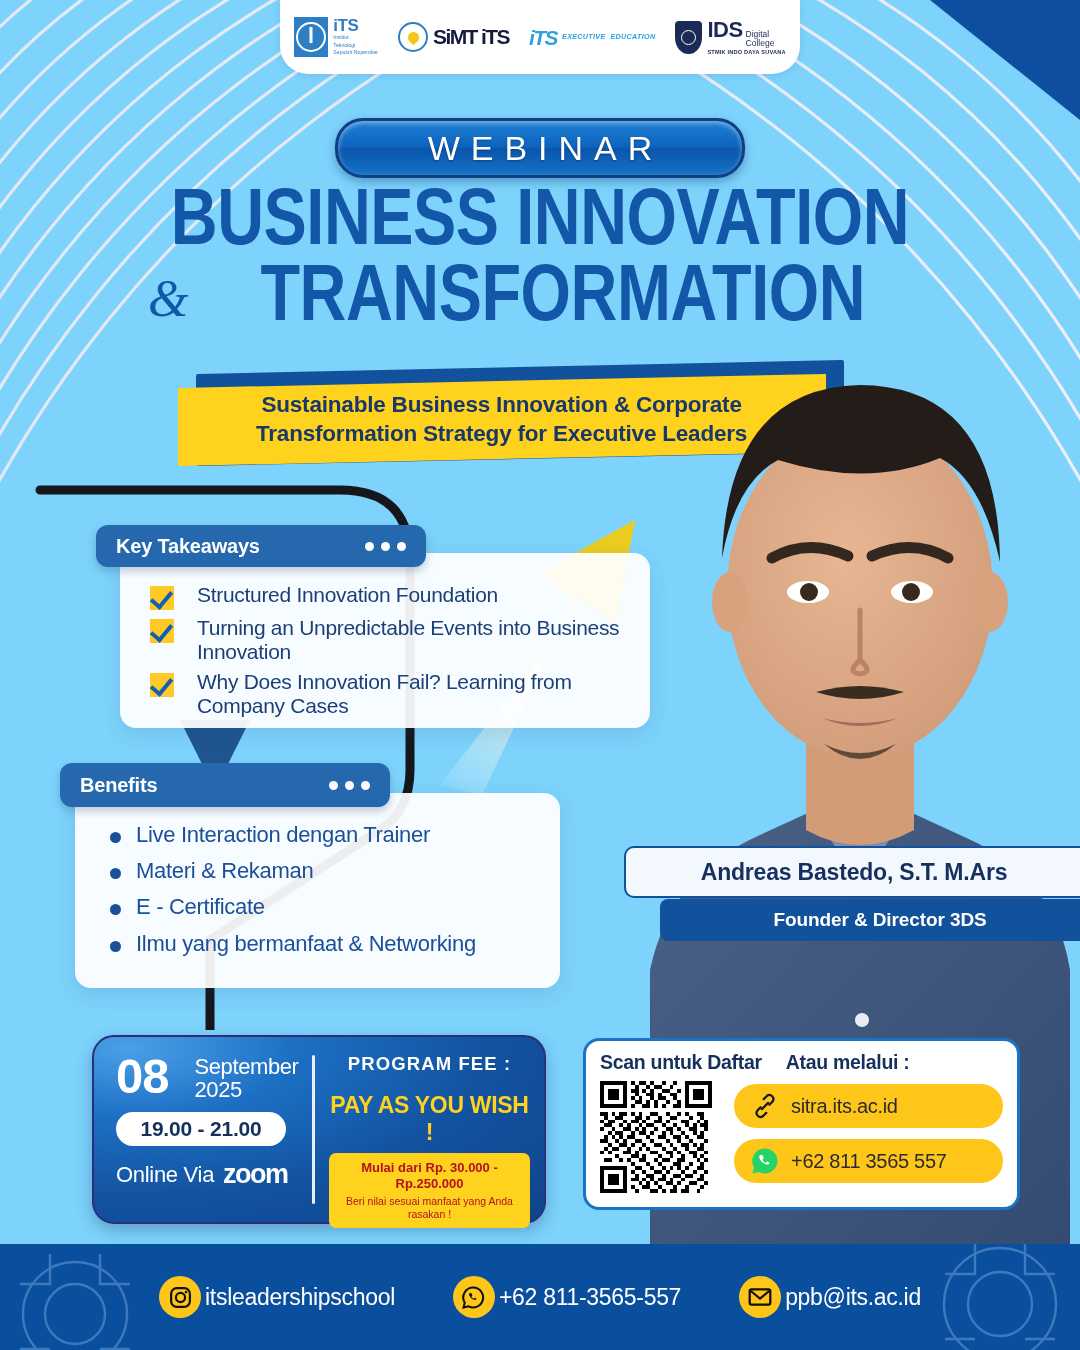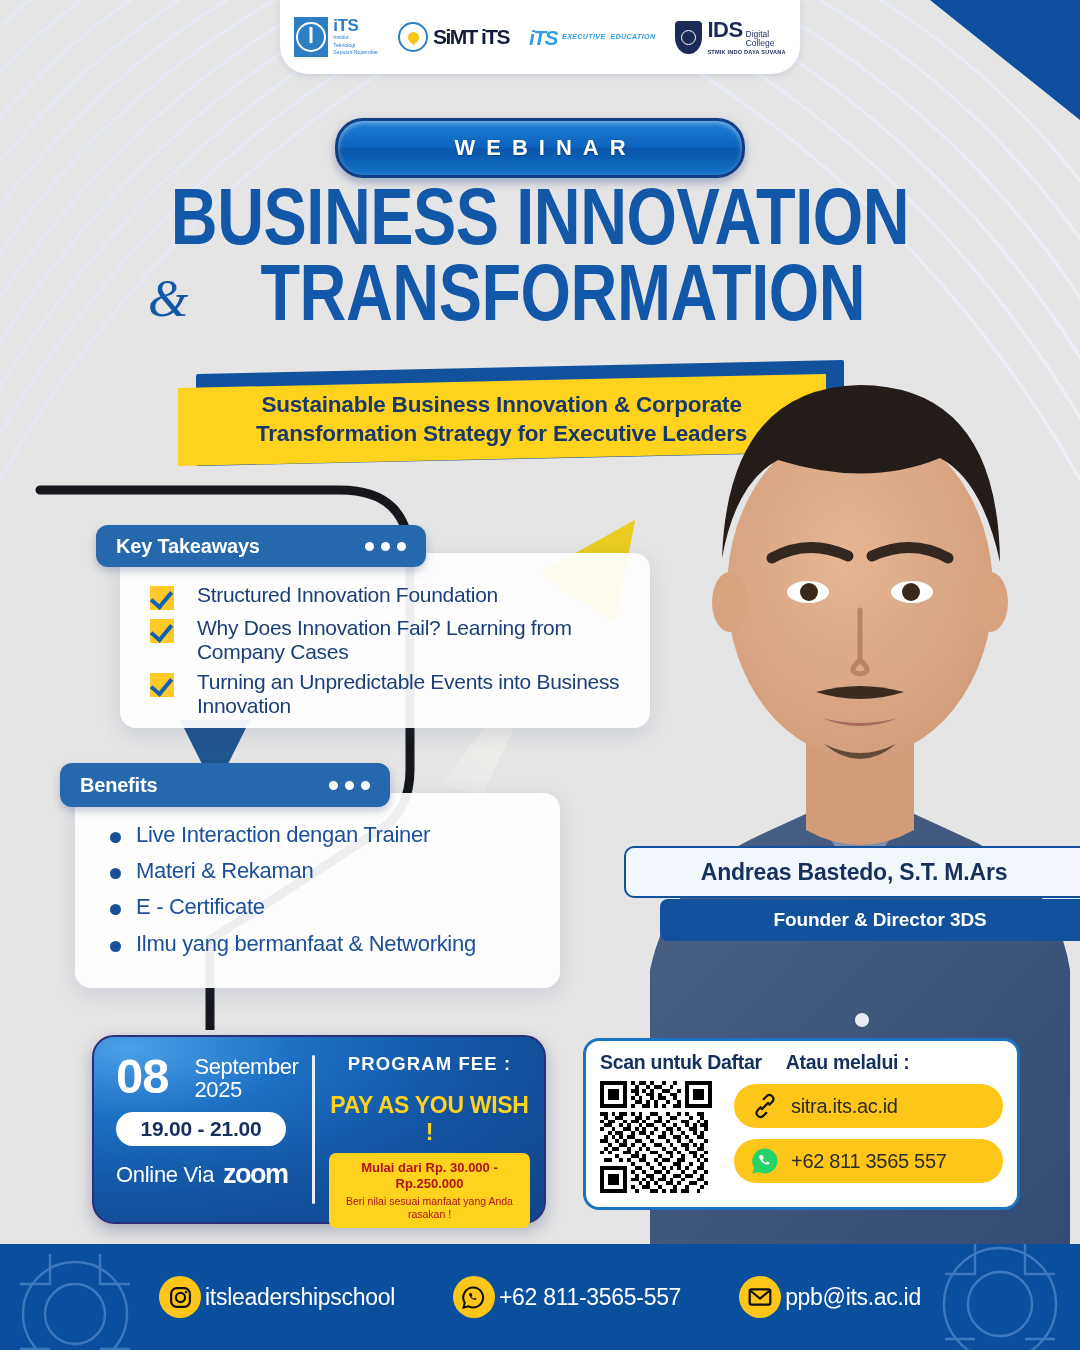--- a/index.html
+++ b/index.html
@@ -1,21 +1,21 @@
 <!DOCTYPE html>
 <html><head>
 <meta charset="utf-8">
 <style>
   html,body{margin:0;padding:0;}
   body{
     width:1080px;height:1350px;overflow:hidden;
     font-family:"Liberation Sans",sans-serif;
     background:#ffffff;position:relative;
   }
-  .poster{position:absolute;inset:0;overflow:hidden;background:#e5e5e5;}
+  .poster{position:absolute;inset:0;overflow:hidden;background:#7dd3fc;}
 
   
   .bg-arcs{position:absolute;inset:0;z-index:0;}
   .bg-arcs svg{width:100%;height:100%;display:block;}
 
   
   .corner-tri{position:absolute;top:0;right:0;width:190px;height:150px;z-index:1;}
 
   
   .logo-bar{
@@ -54,21 +54,21 @@
   
   .webinar-pill{
     position:absolute;top:118px;left:50%;transform:translateX(-50%);
     width:404px;height:54px;border-radius:28px;z-index:5;
     background:linear-gradient(180deg,#1e7fd4 0%,#0c63bd 48%,#0a56ac 52%,#1472c6 100%);
     border:3px solid #123f84;
     box-shadow:0 4px 10px rgba(10,50,110,.35), inset 0 2px 5px rgba(255,255,255,.45);
     display:flex;align-items:center;justify-content:center;
   }
   .webinar-pill span{
-    color:#fff;font-size:22px;font-weight:bold;letter-spacing:11px;text-indent:11px;
+    color:#fff;font-size:34px;font-weight:normal;letter-spacing:11px;text-indent:11px;
     text-shadow:0 1px 2px rgba(0,0,0,.3);
   }
 
   
   .title-wrap{position:absolute;top:180px;left:0;width:1080px;z-index:5;text-align:center;}
   .title-1{
     font-size:79px;font-weight:bold;color:#1257a8;line-height:.94;
     font-family:"Liberation Sans Narrow","Liberation Sans",sans-serif;
     transform:scaleX(.82);letter-spacing:-.5px;
   }
@@ -382,25 +382,25 @@
         <i></i>
       </span>
   </div>
   <div class="kt-list">
     <div class="kt-item">
       <span class="chk"></span>
       <span>Structured Innovation Foundation</span>
     </div>
     <div class="kt-item">
       <span class="chk"></span>
-      <span>Why Does Innovation Fail? Learning from Company Cases</span>
+      <span>Turning an Unpredictable Events into Business Innovation</span>
     </div>
     <div class="kt-item">
       <span class="chk"></span>
-      <span>Turning an Unpredictable Events into Business Innovation</span>
+      <span>Why Does Innovation Fail? Learning from Company Cases</span>
     </div>
   </div>
 
   <div class="card" id="bn-card"></div>
   <div class="tab" id="bn-tab">
     <span class="tlabel">Benefits</span>
     <span class="dots">
         <i></i>
         <i></i>
         <i></i>

